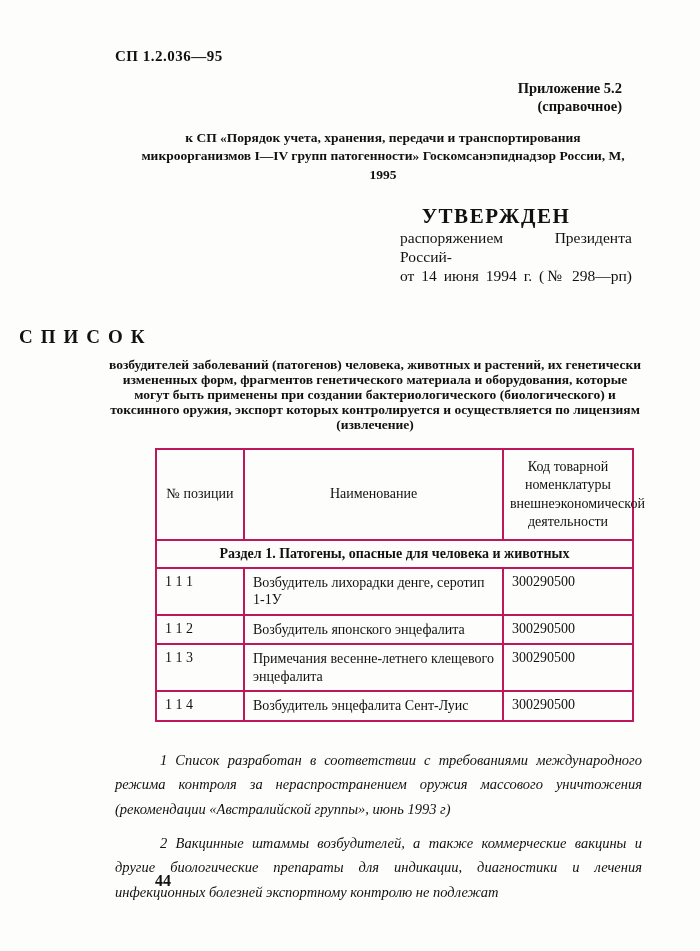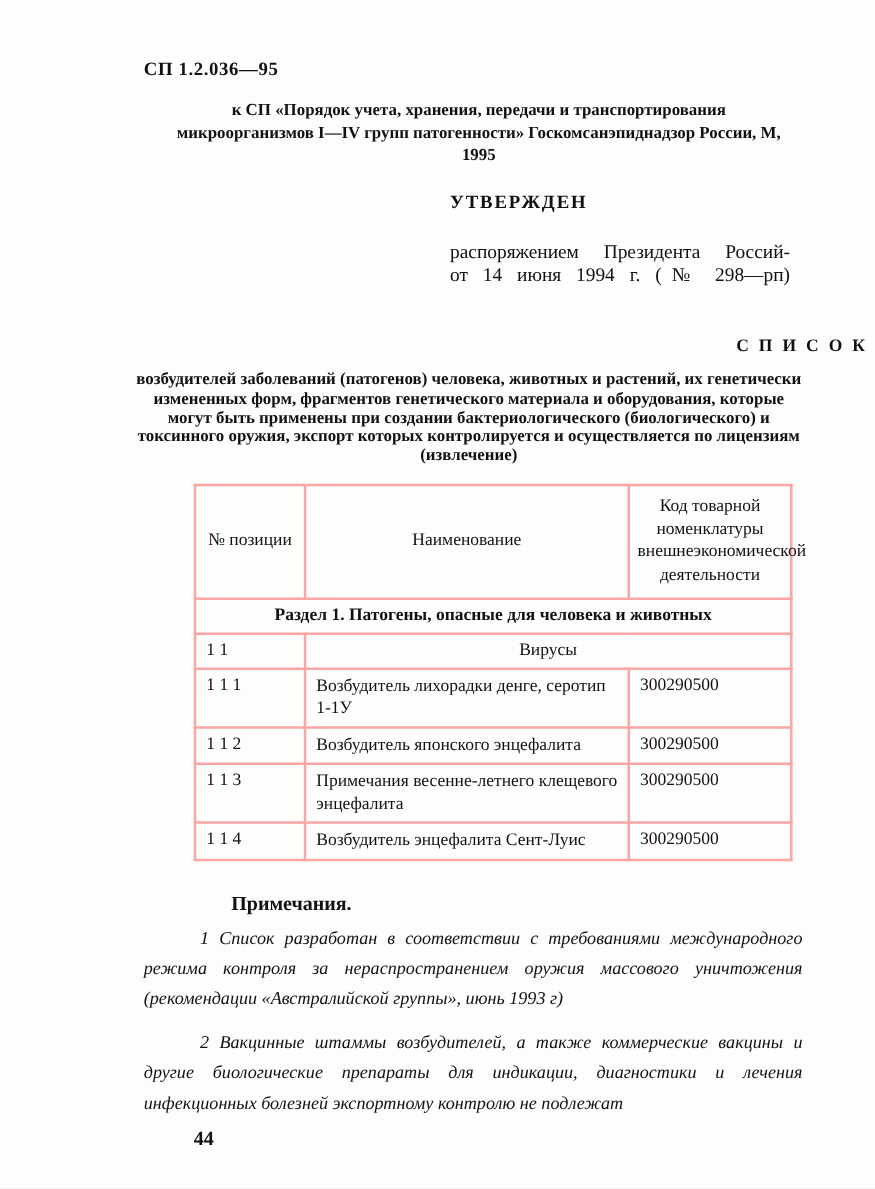--- a/index.html
+++ b/index.html
@@ -37,57 +37,59 @@
     font-weight: bold;
     font-size: 13.5px;
     line-height: 1.35;
     text-align: center;
   }
   .approved-block {
     margin: 20px 0 0 360px;
     width: 272px;
   }
   .approved-title {
-    font-size: 15px;
-    font-weight: bold;
+    font-size: 21px;
+    font-weight: bold;
+    text-align: center;
     letter-spacing: 1.5px;
-    margin-bottom: 22px;
   }
   .approved-lines {
     font-size: 15.5px;
     line-height: 1.22;
   }
   .jl {
     text-align: justify;
     text-align-last: justify;
+    margin-left: 40px;
   }
   .list-title {
-    text-align: right;
-    font-weight: bold;
-    font-size: 14px;
+    text-align: left;
+    font-weight: bold;
+    font-size: 19px;
     letter-spacing: 8px;
     margin-top: 40px;
+    margin-left: 19px;
   }
   .list-subtitle {
     font-weight: bold;
     text-align: center;
     font-size: 13.5px;
     line-height: 1.12;
     margin: 9px 58px 0 108px;
   }
   table.pathogens {
     border-collapse: collapse;
     margin: 16px 0 0 155px;
     width: 477px;
     font-size: 14px;
     table-layout: fixed;
   }
   table.pathogens th,
   table.pathogens td {
-    border: 2px solid #fca5a5;
+    border: 2px solid #be185d;
     padding: 5px 8px;
   }
   table.pathogens th {
     font-weight: normal;
     text-align: center;
     vertical-align: middle;
     line-height: 1.3;
     padding: 8px 6px;
   }
   .section-row td {
@@ -127,32 +129,36 @@
     font-style: italic;
     font-size: 14.5px;
     line-height: 1.68;
     text-align: justify;
     text-indent: 45px;
     margin: 0 0 10px 0;
   }
   .page-number {
     position: absolute;
     left: 155px;
-    bottom: 30px;
+    bottom: 61px;
     font-weight: bold;
     font-size: 16px;
   }
 </style>
 </head>
 <body>
 
 <div class="page">
 
   <div class="doc-code">СП 1.2.036—95</div>
 
+  <div class="appendix">
+    <div>Приложение 5.2</div>
+    <div>(справочное)</div>
+  </div>
 
   <p class="reference">к СП «Порядок учета, хранения, передачи и транспортирования микроорганизмов I—IV групп патогенности» Госкомсанэпиднадзор России, М, 1995</p>
 
   <div class="approved-block">
     <div class="approved-title">УТВЕРЖДЕН</div>
     <div class="approved-lines">
       <div class="jl">распоряжением Президента Россий-</div>
       <div class="jl">от 14 июня 1994 г. (№ 298—рп)</div>
     </div>
   </div>
@@ -171,24 +177,20 @@
       <tr>
         <th>№ позиции</th>
         <th>Наименование</th>
         <th>Код товарной номенклатуры внешнеэкономической деятельности</th>
       </tr>
     </thead>
     <tbody>
       <tr class="section-row">
         <td colspan="3">Раздел 1. Патогены, опасные для человека и животных</td>
       </tr>
-      <tr class="group-row">
-        <td class="pos-cell">1 1</td>
-        <td class="group-name" colspan="2">Вирусы</td>
-      </tr>
       <tr>
         <td class="pos-cell">1 1 1</td>
         <td class="name-cell">Возбудитель лихорадки денге, серотип 1-1У</td>
         <td class="code-cell">300290500</td>
       </tr>
       <tr>
         <td class="pos-cell">1 1 2</td>
         <td class="name-cell">Возбудитель японского энцефалита</td>
         <td class="code-cell">300290500</td>
       </tr>
@@ -199,20 +201,19 @@
       </tr>
       <tr>
         <td class="pos-cell">1 1 4</td>
         <td class="name-cell">Возбудитель энцефалита Сент-Луис</td>
         <td class="code-cell">300290500</td>
       </tr>
     </tbody>
   </table>
 
   <div class="notes">
-    <div class="notes-title">Примечания.</div>
     <p class="note">1 Список разработан в соответствии с требованиями международного режима контроля за нераспространением оружия массового уничтожения (рекомендации «Австралийской группы», июнь 1993 г)</p>
     <p class="note">2 Вакцинные штаммы возбудителей, а также коммерческие вакцины и другие биологические препараты для индикации, диагностики и лечения инфекционных болезней экспортному контролю не подлежат</p>
   </div>
 
   <div class="page-number">44</div>
 
 </div>
 
 </body></html>

